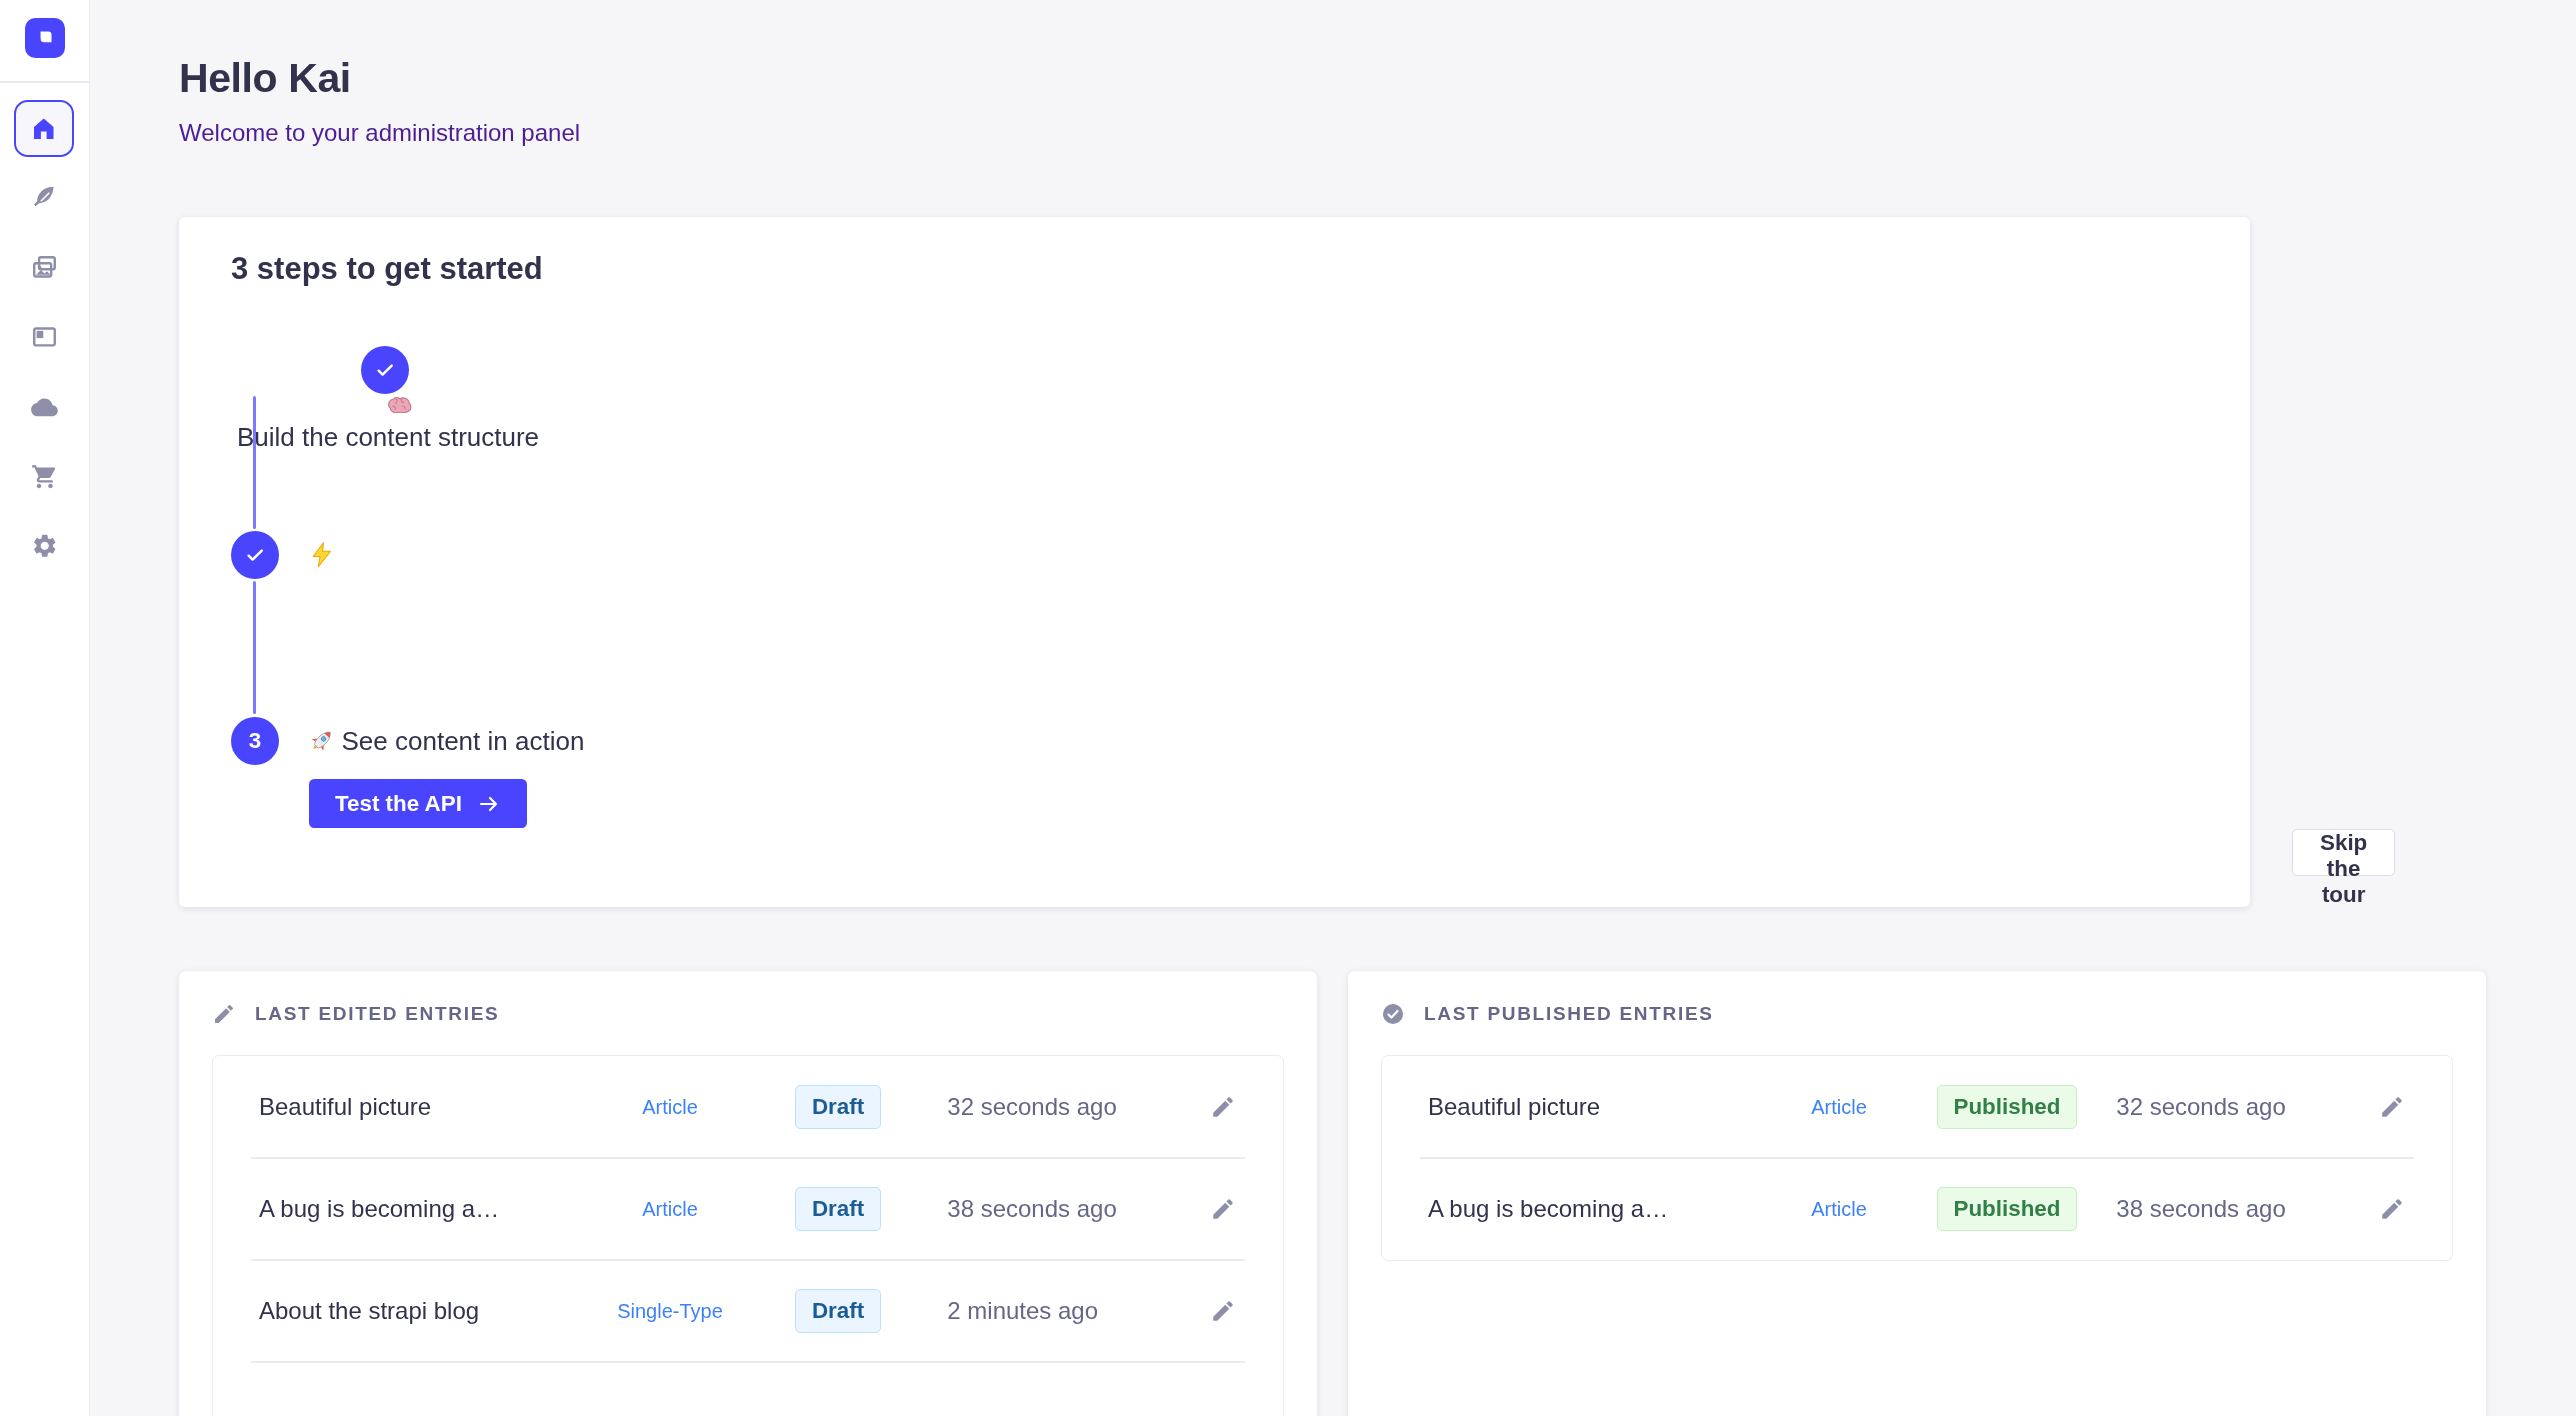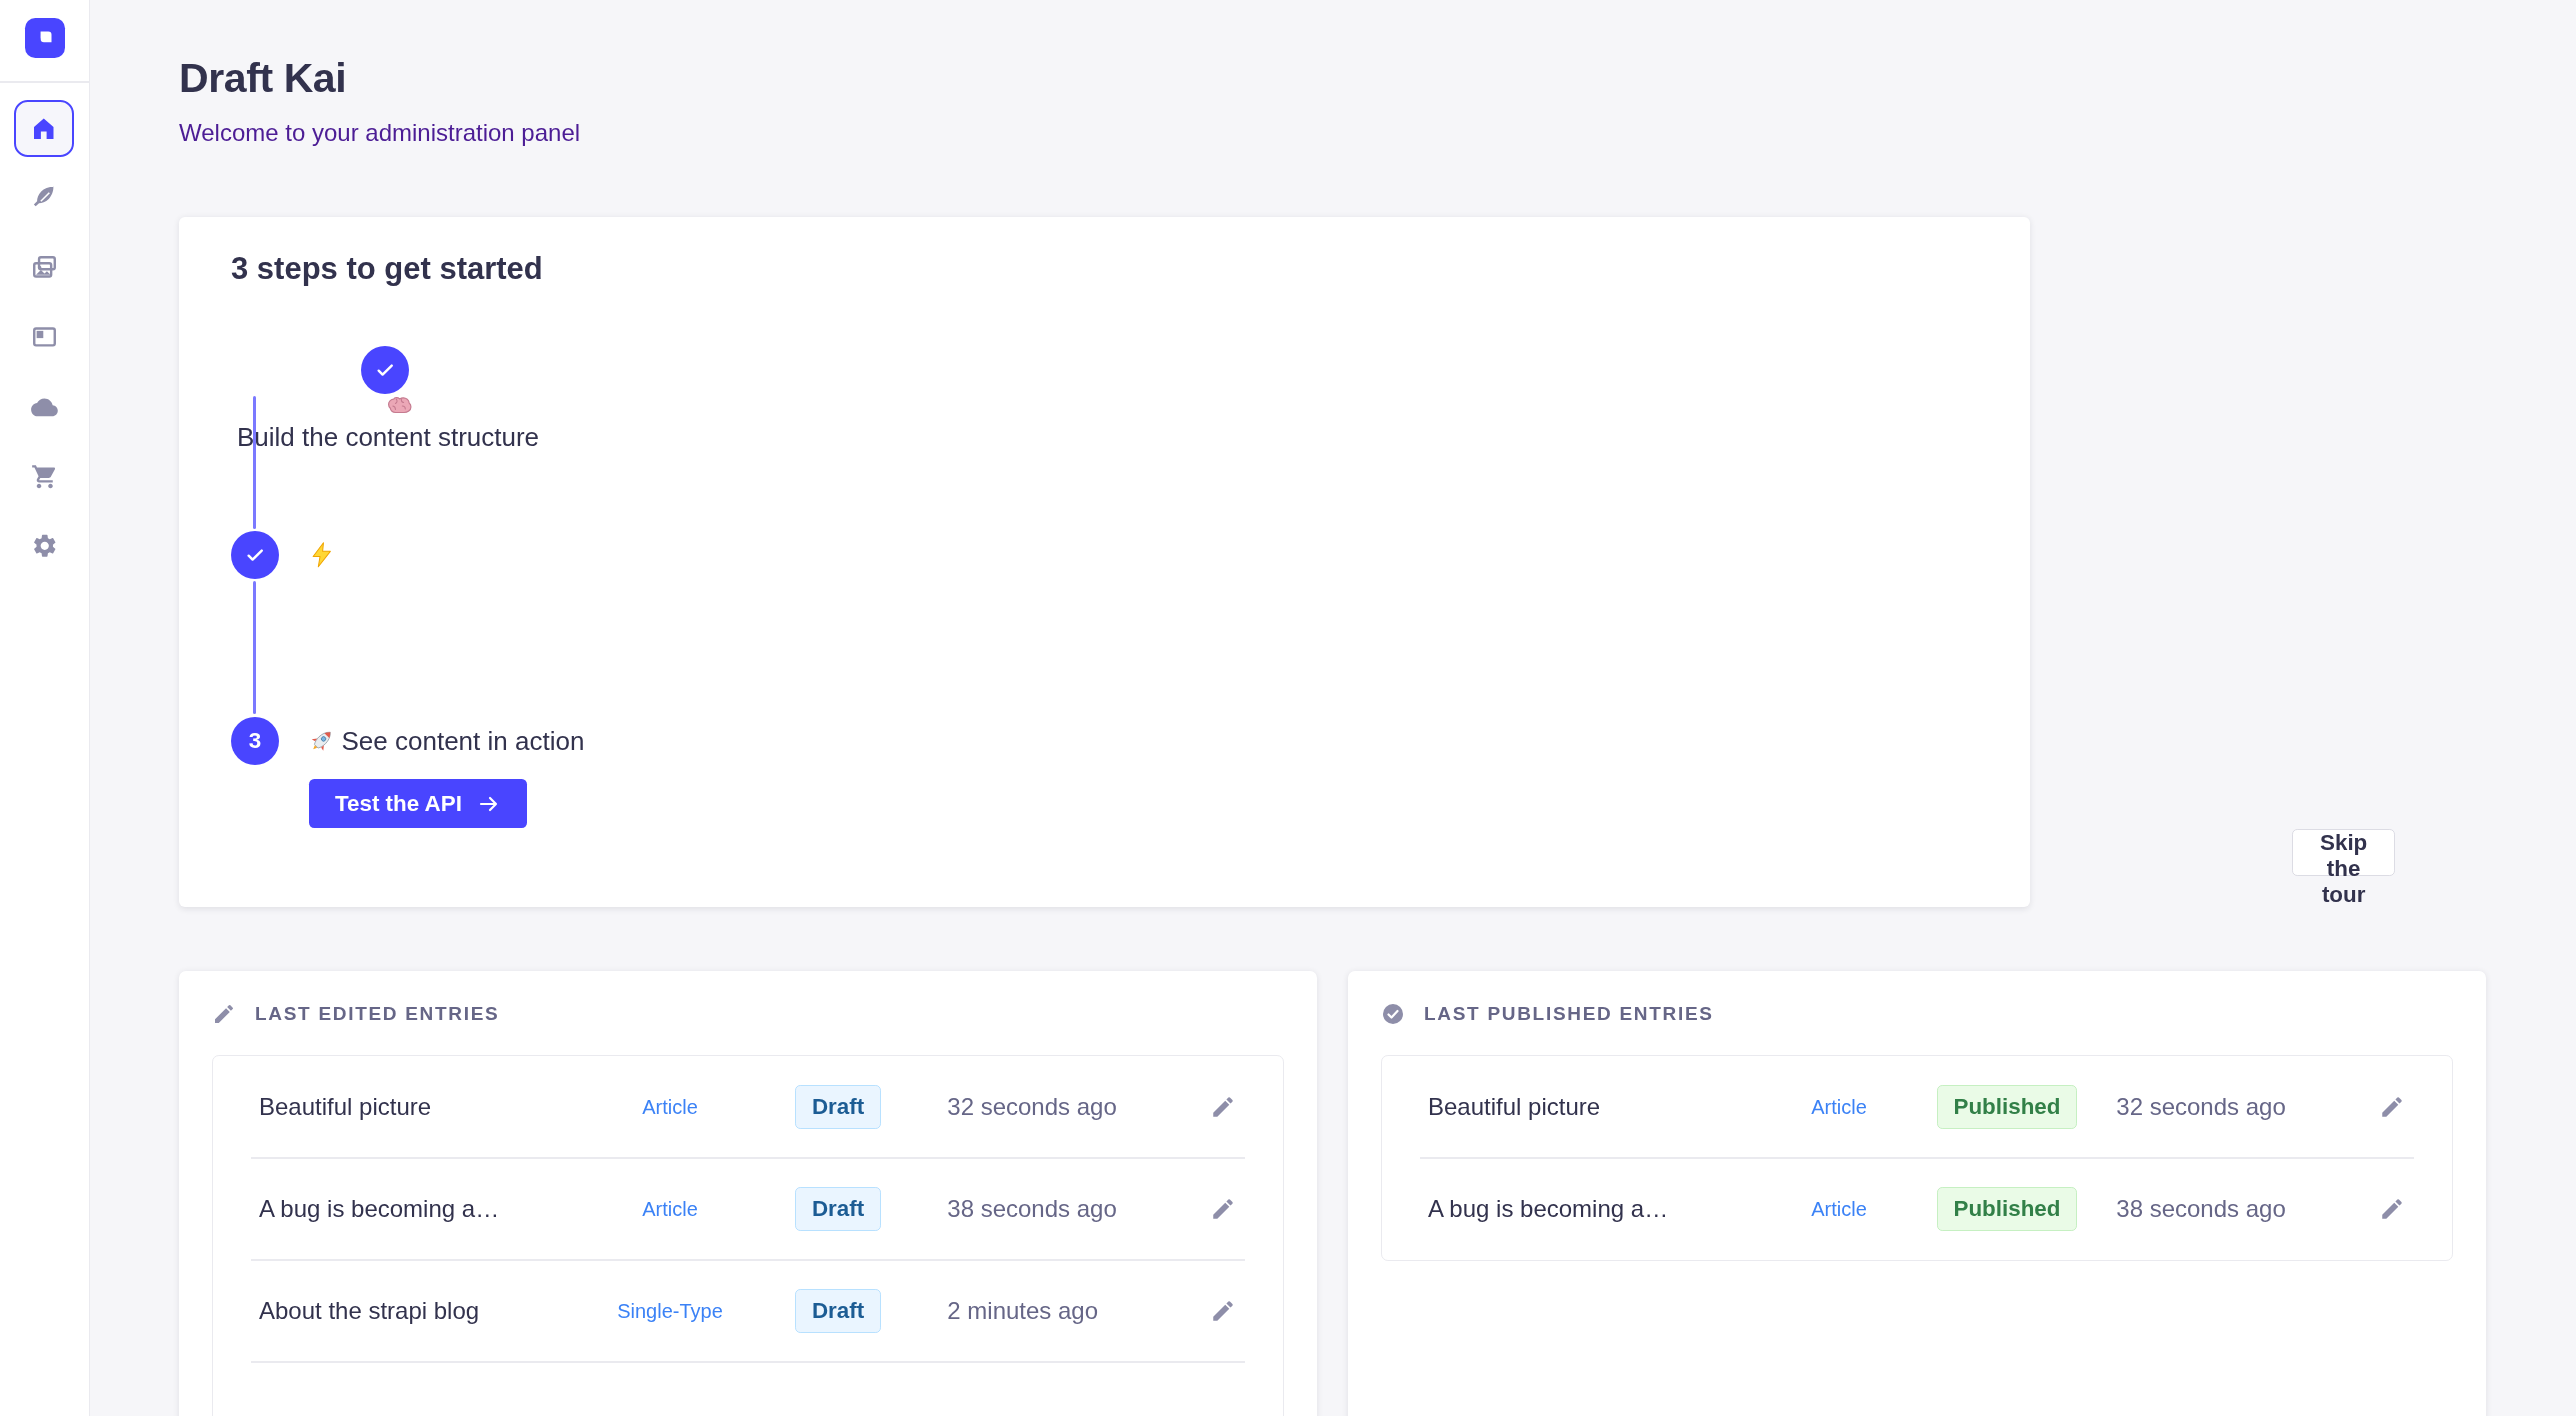--- a/index.html
+++ b/index.html
@@ -27,21 +27,21 @@
   .nav-btn {
     position:absolute; left:17px; width:55px; height:55px; background:none; border:none;
     display:flex; align-items:center; justify-content:center; color:#8e8ea9; cursor:pointer;
   }
   .nav-btn svg { display:block; }
   
   .page-title { position:absolute; left:179px; top:55px; font-size:41px; font-weight:700; color:#32324d; letter-spacing:-0.4px; }
   .page-subtitle { position:absolute; left:179px; top:119px; font-size:24px; color:#4c1d95; }
   
   .onboard-card {
-    position:absolute; left:179px; top:217px; width:1851px; height:690px;
+    position:absolute; left:179px; top:217px; width:2071px; height:690px;
     background:#ffffff; border-radius:6px; box-shadow:0 1.7px 6.9px rgba(33,33,52,0.1);
   }
   .onboard-title { position:absolute; left:52px; top:34px; font-size:31px; font-weight:600; color:#32324d; }
   .step-row { position:absolute; left:52px; height:48px; display:flex; align-items:center; }
   .step-row.s1 { top:129px;flex-direction:column; } .step-row.s2 { top:314px; } .step-row.s3 { top:500px; }
   .step-circle {
     width:48px; height:48px; border-radius:50%; background:#4945ff; flex:0 0 auto;
     display:flex; align-items:center; justify-content:center; color:#fff;
     font-size:22.4px; font-weight:600;
   }
@@ -142,21 +142,21 @@
     </svg>
   </button>
 
   <button class="nav-btn" style="top:518px">
     <svg width="27.5" height="27.5" viewBox="0 0 24 24" fill="currentColor">
       <path d="M19.14 12.94c.04-.3.06-.61.06-.94s-.02-.64-.07-.94l2.03-1.58c.18-.14.23-.41.12-.61l-1.92-3.32c-.12-.22-.37-.29-.59-.22l-2.39.96c-.5-.38-1.03-.7-1.62-.94l-.36-2.54c-.04-.24-.24-.41-.48-.41h-3.84c-.24 0-.43.17-.47.41l-.36 2.54c-.59.24-1.13.57-1.62.94l-2.39-.96c-.22-.08-.47 0-.59.22L2.74 8.87c-.12.21-.08.47.12.61l2.03 1.58c-.05.3-.09.63-.09.94s.02.64.07.94l-2.03 1.58c-.18.14-.23.41-.12.61l1.92 3.32c.12.22.37.29.59.22l2.39-.96c.5.38 1.03.7 1.62.94l.36 2.54c.05.24.24.41.48.41h3.84c.24 0 .44-.17.47-.41l.36-2.54c.59-.24 1.13-.56 1.62-.94l2.39.96c.22.08.47 0 .59-.22l1.92-3.32c.12-.22.07-.47-.12-.61l-2.01-1.58zM12 15.6c-1.98 0-3.6-1.62-3.6-3.6s1.62-3.6 3.6-3.6 3.6 1.62 3.6 3.6-1.62 3.6-3.6 3.6z"></path>
     </svg>
   </button>
 </aside>
 
-<h1 class="page-title">Draft Kai</h1>
+<h1 class="page-title">Hello Kai</h1>
 <p class="page-subtitle">Welcome to your administration panel</p>
 
 <section class="onboard-card">
   <h2 class="onboard-title">3 steps to get started</h2>
 
   <div class="step-row s1">
     <div class="step-circle">
       <svg width="22.4" height="22.4" viewBox="0 0 24 24">
         <path d="M5 12.5l4.2 4.2L19 7" fill="none" stroke="#ffffff" stroke-width="2.6" stroke-linecap="round" stroke-linejoin="round"></path>
       </svg>

